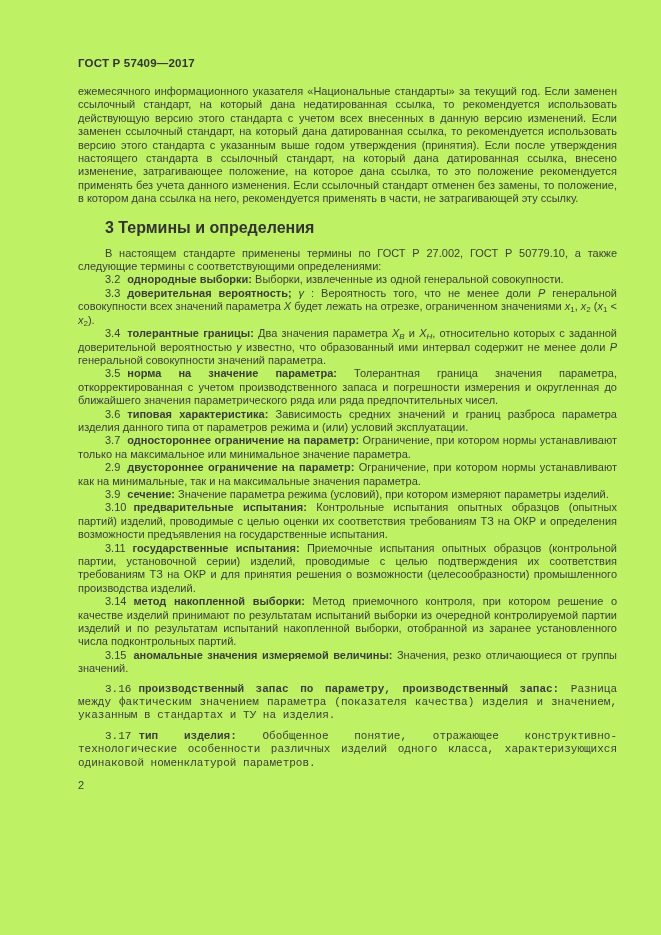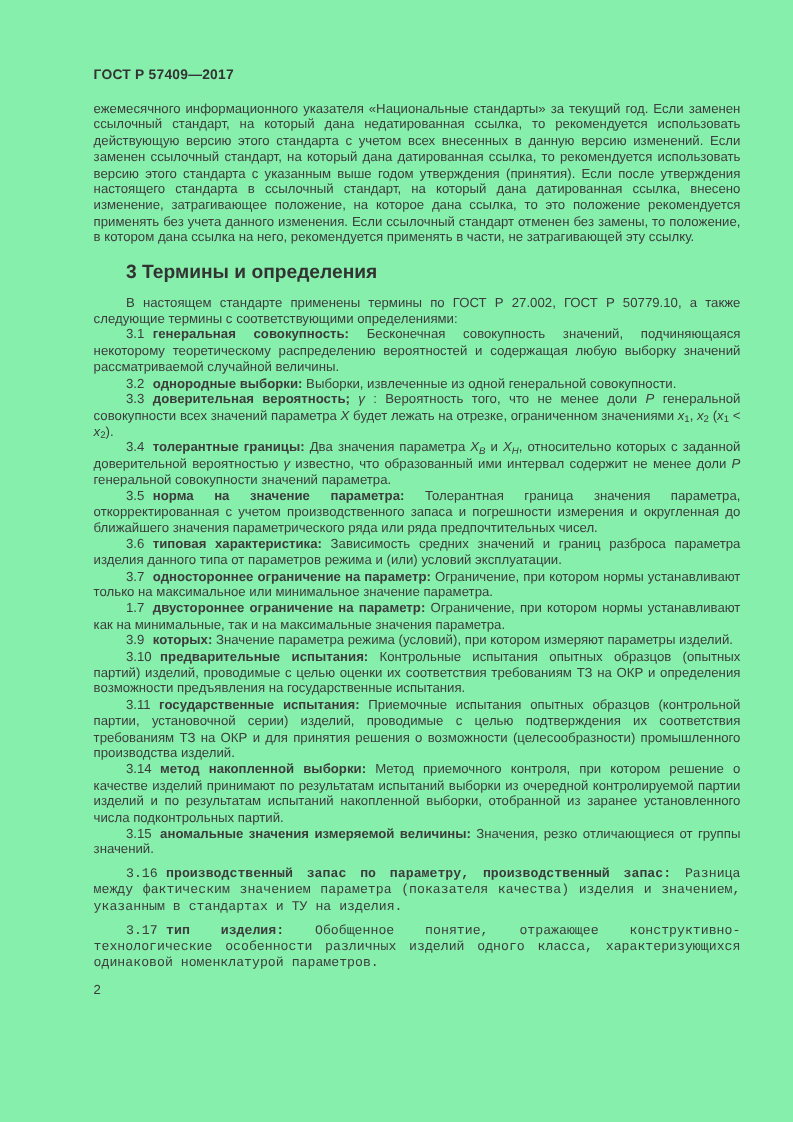--- a/index.html
+++ b/index.html
@@ -11,21 +11,21 @@
     width: 661px;
     height: 935px;
     overflow: hidden;
     font-family: "Liberation Sans", sans-serif;
     color: #3c3c3c;
   }
   .page {
     box-sizing: border-box;
     width: 661px;
     height: 935px;
-    background: #86efac;
+    background: #bef264;
     padding: 57px 44px 0 78px;
     position: relative;
   }
   .doc-header {
     font-weight: bold;
     font-size: 11.5px;
     line-height: 13px;
     color: #333333;
     letter-spacing: 0.2px;
     margin: 0 0 15px 0;
@@ -73,29 +73,28 @@
 <div class="page">
   <div class="doc-header">ГОСТ Р 57409—2017</div>
 
   <p class="body-text">ежемесячного информационного указателя «Национальные стандарты» за текущий год. Если заменен ссылочный стандарт, на который дана недатированная ссылка, то рекомендуется использовать действующую версию этого стандарта с учетом всех внесенных в данную версию изменений. Если заменен ссылочный стандарт, на который дана датированная ссылка, то рекомендуется использовать версию этого стандарта с указанным выше годом утверждения (принятия). Если после утверждения настоящего стандарта в ссылочный стандарт, на который дана датированная ссылка, внесено изменение, затрагивающее положение, на которое дана ссылка, то это положение рекомендуется применять без учета данного изменения. Если ссылочный стандарт отменен без замены, то положение, в котором дана ссылка на него, рекомендуется применять в части, не затрагивающей эту ссылку.</p>
 
   <h2 class="section-title">3 Термины и определения</h2>
 
   <p class="body-text indent">В настоящем стандарте применены термины по ГОСТ Р 27.002, ГОСТ Р 50779.10, а также следующие термины с соответствующими определениями:</p>
 
   <div id="terms">
-      <p class="term"><span class="num">3.1</span><span class="b">генеральная совокупность:</span><span> Бесконечная совокупность значений, подчиняющаяся некоторому теоретическому распределению вероятностей и содержащая любую выборку значений рассматриваемой случайной величины.</span></p>
       <p class="term"><span class="num">3.2</span><span class="b">однородные выборки:</span><span> Выборки, извлеченные из одной генеральной совокупности.</span></p>
       <p class="term"><span class="num">3.3</span><span class="b">доверительная вероятность;</span><span> </span><span class="i">γ</span><span> : Вероятность того, что не менее доли </span><span class="i">P</span><span> генеральной совокупности всех значений параметра </span><span class="i">X</span><span> будет лежать на отрезке, ограниченном значениями </span><span class="i">x</span><span class="sub">1</span><span>, </span><span class="i">x</span><span class="sub">2</span><span> (</span><span class="i">x</span><span class="sub">1</span><span> &lt; </span><span class="i">x</span><span class="sub">2</span><span>).</span></p>
       <p class="term"><span class="num">3.4</span><span class="b">толерантные границы:</span><span> Два значения параметра </span><span class="i">X</span><span class="i sub">В</span><span> и </span><span class="i">X</span><span class="i sub">Н</span><span>, относительно которых с заданной доверительной вероятностью </span><span class="i">γ</span><span> известно, что образованный ими интервал содержит не менее доли </span><span class="i">P</span><span> генеральной совокупности значений параметра.</span></p>
       <p class="term"><span class="num">3.5</span><span class="b">норма на значение параметра:</span><span> Толерантная граница значения параметра, откорректированная с учетом производственного запаса и погрешности измерения и округленная до ближайшего значения параметрического ряда или ряда предпочтительных чисел.</span></p>
       <p class="term"><span class="num">3.6</span><span class="b">типовая характеристика:</span><span> Зависимость средних значений и границ разброса параметра изделия данного типа от параметров режима и (или) условий эксплуатации.</span></p>
       <p class="term"><span class="num">3.7</span><span class="b">одностороннее ограничение на параметр:</span><span> Ограничение, при котором нормы устанавливают только на максимальное или минимальное значение параметра.</span></p>
-      <p class="term"><span class="num">1.7</span><span class="b">двустороннее ограничение на параметр:</span><span> Ограничение, при котором нормы устанавливают как на минимальные, так и на максимальные значения параметра.</span></p>
-      <p class="term"><span class="num">3.9</span><span class="b">которых:</span><span> Значение параметра режима (условий), при котором измеряют параметры изделий.</span></p>
+      <p class="term"><span class="num">2.9</span><span class="b">двустороннее ограничение на параметр:</span><span> Ограничение, при котором нормы устанавливают как на минимальные, так и на максимальные значения параметра.</span></p>
+      <p class="term"><span class="num">3.9</span><span class="b">сечение:</span><span> Значение параметра режима (условий), при котором измеряют параметры изделий.</span></p>
       <p class="term"><span class="num">3.10</span><span class="b">предварительные испытания:</span><span> Контрольные испытания опытных образцов (опытных партий) изделий, проводимые с целью оценки их соответствия требованиям ТЗ на ОКР и определения возможности предъявления на государственные испытания.</span></p>
       <p class="term"><span class="num">3.11</span><span class="b">государственные испытания:</span><span> Приемочные испытания опытных образцов (контрольной партии, установочной серии) изделий, проводимые с целью подтверждения их соответствия требованиям ТЗ на ОКР и для принятия решения о возможности (целесообразности) промышленного производства изделий.</span></p>
       <p class="term"><span class="num">3.14</span><span class="b">метод накопленной выборки:</span><span> Метод приемочного контроля, при котором решение о качестве изделий принимают по результатам испытаний выборки из очередной контролируемой партии изделий и по результатам испытаний накопленной выборки, отобранной из заранее установленного числа подконтрольных партий.</span></p>
       <p class="term"><span class="num">3.15</span><span class="b">аномальные значения измеряемой величины:</span><span> Значения, резко отличающиеся от группы значений.</span></p>
       <p class="term space-before"><span class="num">3.16</span><span class="b">производственный запас по параметру, производственный запас:</span><span> Разница между фактическим значением параметра (показателя качества) изделия и значением, указанным в стандартах и ТУ на изделия.</span></p>
       <p class="term space-before"><span class="num">3.17</span><span class="b">тип изделия:</span><span> Обобщенное понятие, отражающее конструктивно-технологические особенности различных изделий одного класса, характеризующихся одинаковой номенклатурой параметров.</span></p>
     </div>
 
   <div class="page-number">2</div>
 </div>

